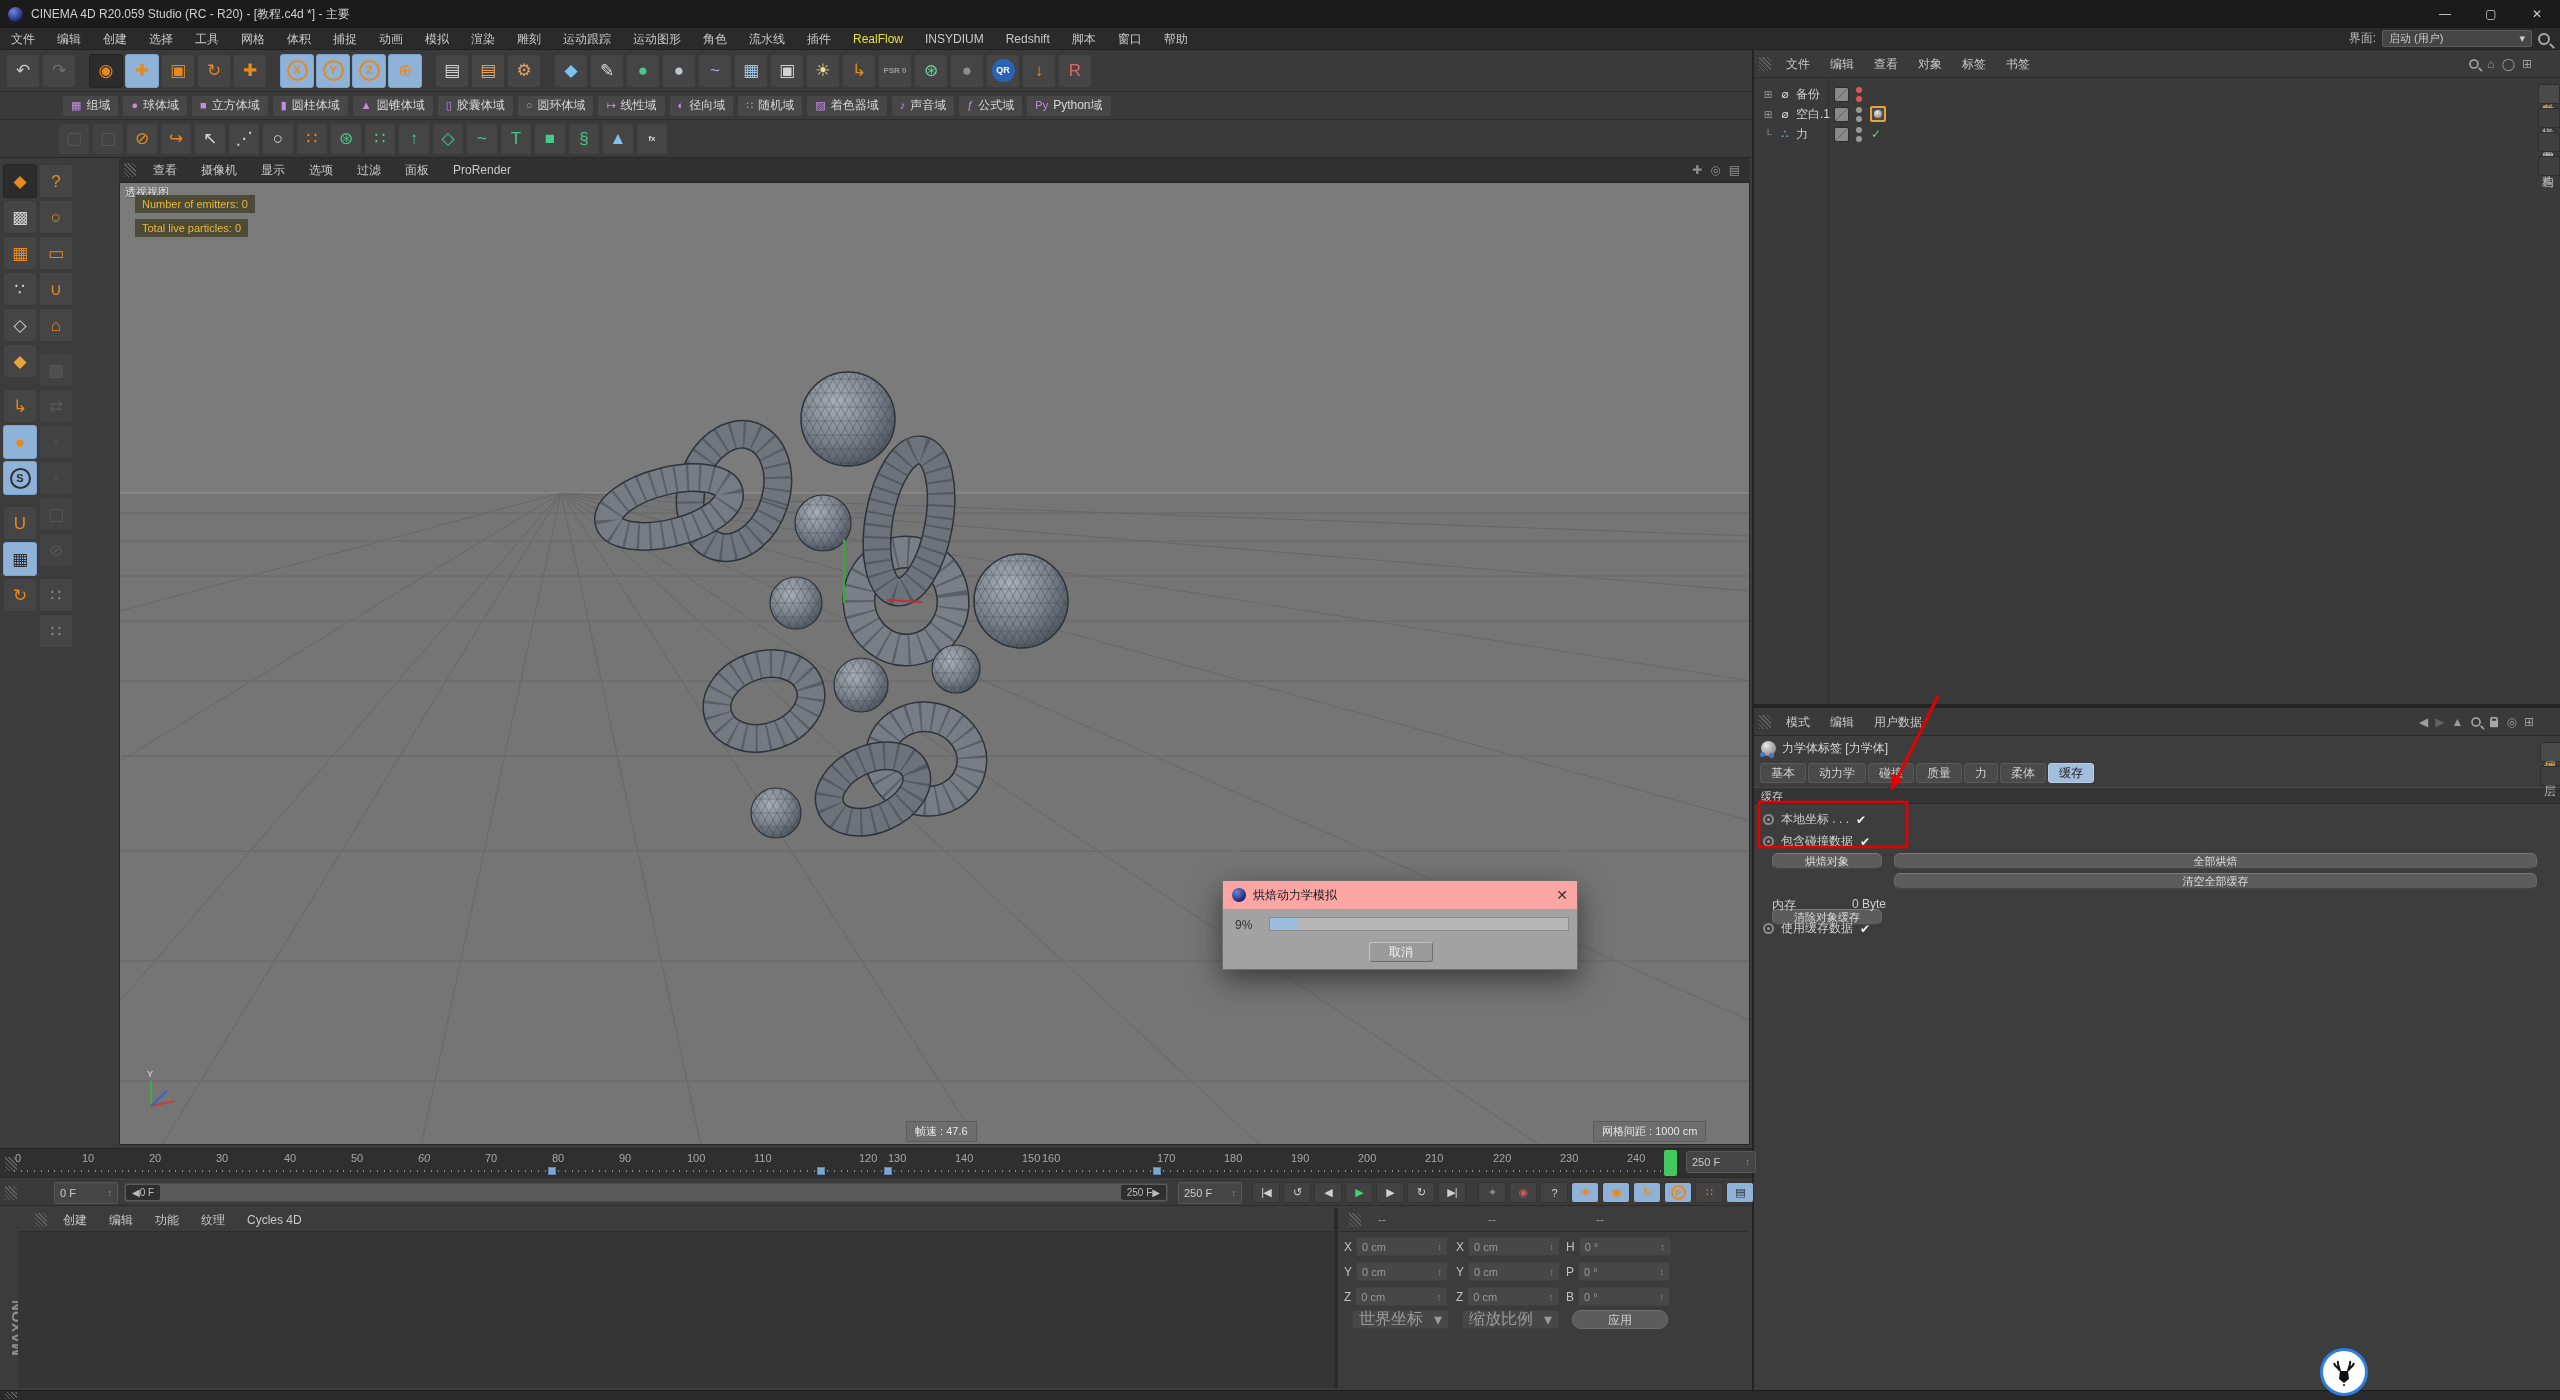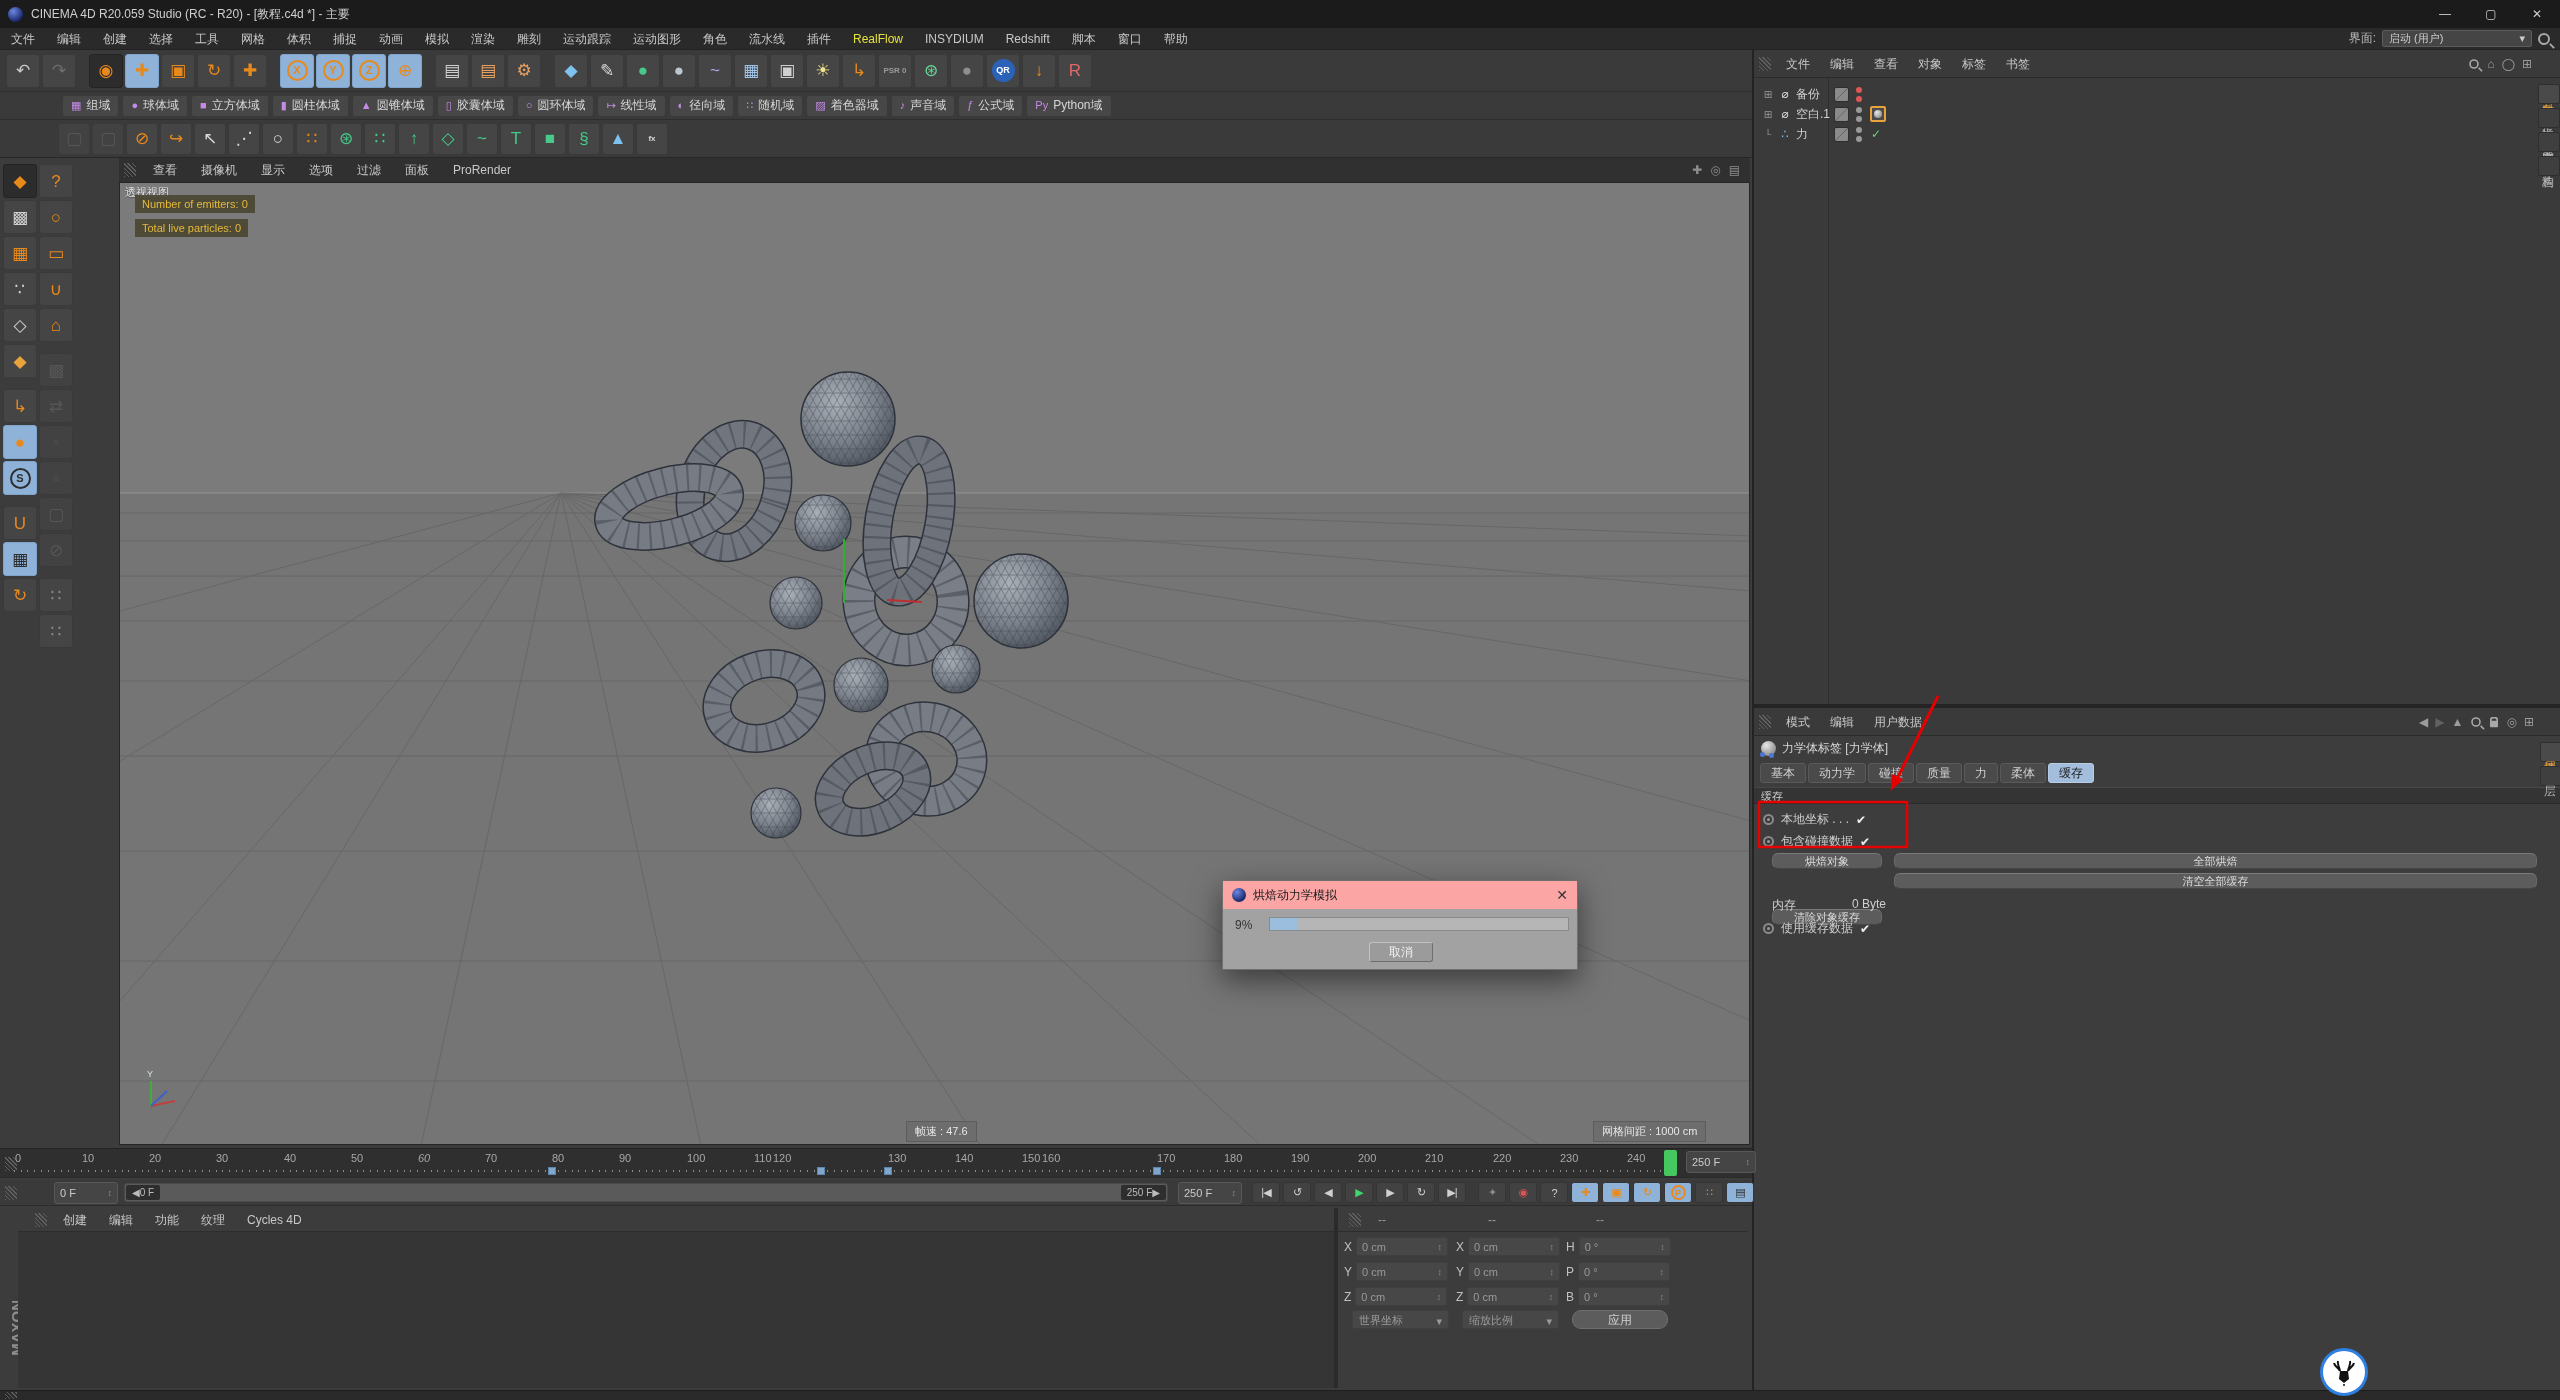--- a/index.html
+++ b/index.html
@@ -106,21 +106,21 @@
   .matpanel{position:absolute;left:18px;top:1208px;width:1316px;height:180px;background:#353535;}
   .mat-bar{height:24px;background:#3c3c3c;border-bottom:1px solid #2d2d2d;display:flex;align-items:center;font-size:12px;color:#c4c4c4;padding-left:12px;}
   .mat-bar .menu-item{padding:0 11px;line-height:24px;}
   .bdivider{position:absolute;left:1334px;top:1208px;width:4px;height:180px;background:#2b2b2b;}
   .coords{position:absolute;left:1338px;top:1208px;width:410px;height:180px;background:#3c3c3c;}
   .coords-bar{height:24px;background:#3c3c3c;border-bottom:1px solid #2d2d2d;position:relative;}
   .chead{position:absolute;top:5px;font-size:12px;color:#9a9a9a;}
   .cfield{position:absolute;display:flex;align-items:center;gap:4px;font-size:12px;color:#c0c0c0;}
   .cinput{width:92px;height:19px;background:#474747;border:1px solid #3f3f3f;border-radius:2px;font-size:11px;color:#9a9a9a;display:flex;align-items:center;justify-content:space-between;padding:0 5px;}
   .cinput .ud{font-size:9px;color:#8a8a8a;}
-  .cdrop{position:absolute;width:97px;height:19px;background:#474747;border:1px solid #3f3f3f;border-radius:2px;font-size:11px;color:#9a9a9a;display:flex;align-items:flex-end;justify-content:space-between;padding:0 6px;}
+  .cdrop{position:absolute;width:97px;height:19px;background:#474747;border:1px solid #3f3f3f;border-radius:2px;font-size:16px;color:#9a9a9a;display:flex;align-items:center;justify-content:space-between;padding:0 6px;}
   .capply{position:absolute;width:96px;height:19px;background:#5c5c5c;border:1px solid #6e6e6e;border-radius:9px;font-size:12px;color:#d0d0d0;text-align:center;line-height:18px;}
   .vtext{position:absolute;writing-mode:vertical-rl;transform:rotate(180deg);color:#8f8f8f;}
   .statusbar{position:absolute;left:0;top:1390px;width:2560px;height:10px;background:#2a2a2a;border-top:1px solid #1e1e1e;display:flex;align-items:center;}
   
   .dialog{position:absolute;left:1222px;top:880px;width:356px;z-index:70;box-shadow:0 10px 30px rgba(0,0,0,.5);border:1px solid #6f6f6f;}
   .dlg-title{height:28px;background:#fca5a5;display:flex;align-items:center;gap:7px;padding:0 9px;}
   .dlg-title .t{font-size:12px;color:#1a1a1a;flex:1;}
   .dlg-title .x{font-size:14px;color:#333;}
   .dlg-body{height:60px;background:#a2a2a2;position:relative;}
   .dlg-pct{position:absolute;left:12px;top:9px;font-size:12px;color:#333;}
@@ -764,21 +764,21 @@
       <span class="ruler-label" style="left: 149px;">20</span>
       <span class="ruler-label" style="left: 216px;">30</span>
       <span class="ruler-label" style="left: 284px;">40</span>
       <span class="ruler-label" style="left: 351px;">50</span>
       <span class="ruler-label" style="left: 418px; font-style: italic;">60</span>
       <span class="ruler-label" style="left: 485px;">70</span>
       <span class="ruler-label" style="left: 552px;">80</span>
       <span class="ruler-label" style="left: 619px;">90</span>
       <span class="ruler-label" style="left: 687px;">100</span>
       <span class="ruler-label" style="left: 754px;">110</span>
-      <span class="ruler-label" style="left: 773px; text-align: center;">120</span>
+      <span class="ruler-label" style="left: 859px; text-align: center;">120</span>
       <span class="ruler-label" style="left: 888px;">130</span>
       <span class="ruler-label" style="left: 955px;">140</span>
       <span class="ruler-label" style="left: 1022px;">150</span>
       <span class="ruler-label" style="left: 1025px; margin-left: 17px;">160</span>
       <span class="ruler-label" style="left: 1157px;">170</span>
       <span class="ruler-label" style="left: 1224px;">180</span>
       <span class="ruler-label" style="left: 1291px;">190</span>
       <span class="ruler-label" style="left: 1358px;">200</span>
       <span class="ruler-label" style="left: 1425px;">210</span>
       <span class="ruler-label" style="left: 1493px;">220</span>

